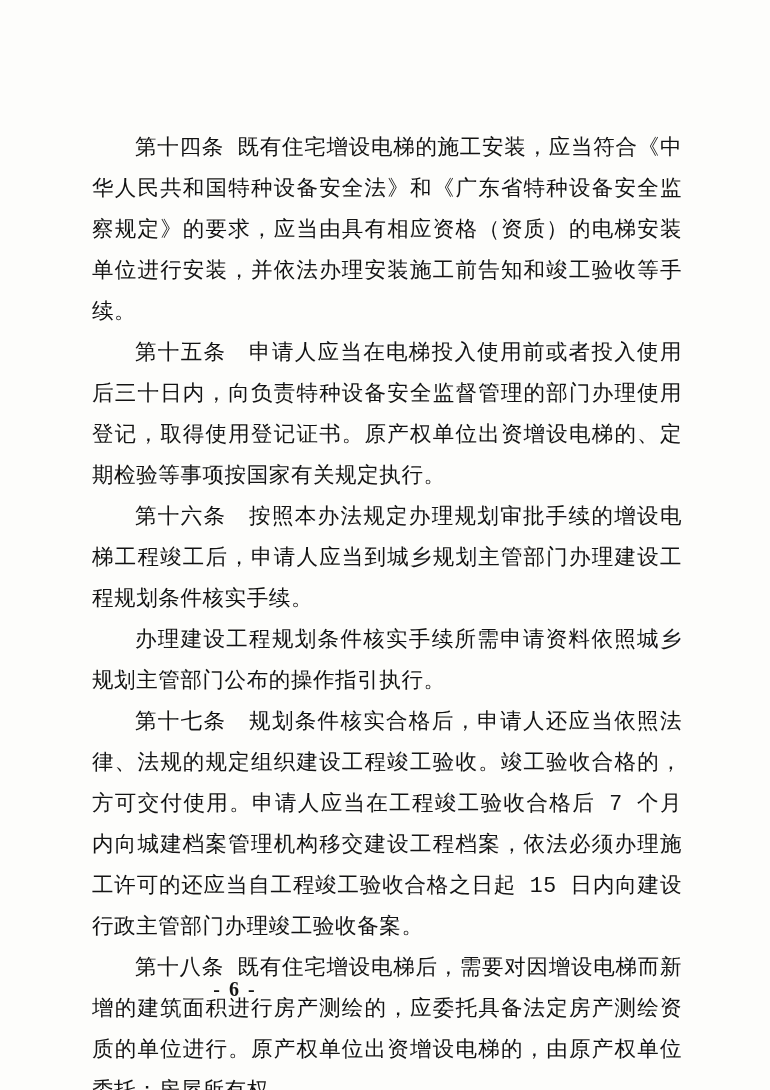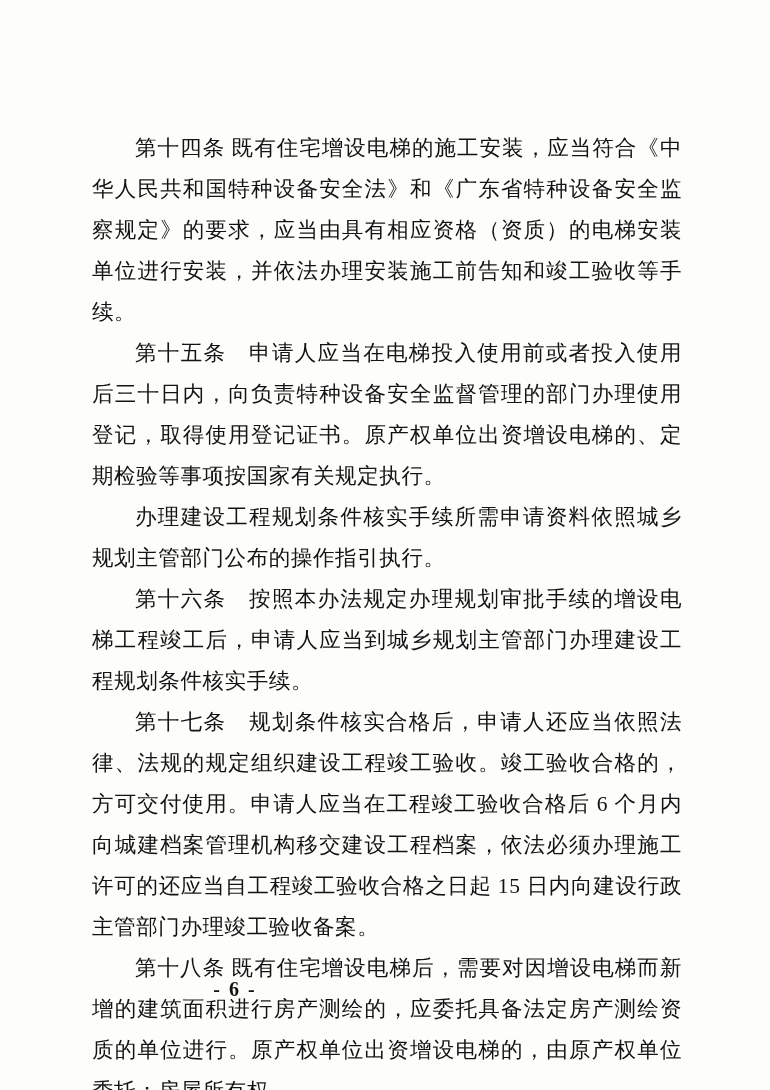--- a/index.html
+++ b/index.html
@@ -15,21 +15,21 @@
     margin: 0 auto;
     overflow: hidden;
   }
   .content {
     position: absolute;
     left: 92px;
     top: 128px;
     width: 590px;
   }
   .para {
-    font-family: Liberation Serif, serif;
+    font-family: Liberation Mono, monospace;
     font-size: 21.5px;
     line-height: 41px;
     color: #131313;
     text-align: justify;
     text-justify: inter-ideograph;
     margin: 0 0 0 0;
     letter-spacing: 0.6px;
     text-indent: 2em;
   }
   .para.noindent {
@@ -52,21 +52,21 @@
     margin-left: -300px;
   }
 </style>
 </head>
 <body>
 
 <div class="page">
   <div class="content">
     <p class="para">第十四条 既有住宅增设电梯的施工安装，应当符合《中华人民共和国特种设备安全法》和《广东省特种设备安全监察规定》的要求，应当由具有相应资格（资质）的电梯安装单位进行安装，并依法办理安装施工前告知和竣工验收等手续。</p>
     <p class="para">第十五条　申请人应当在电梯投入使用前或者投入使用后三十日内，向负责特种设备安全监督管理的部门办理使用登记，取得使用登记证书。原产权单位出资增设电梯的、定期检验等事项按国家有关规定执行。</p>
+    <p class="para">第十六条　按照本办法规定办理规划审批手续的增设电梯工程竣工后，申请人应当到城乡规划主管部门办理建设工程规划条件核实手续。</p>
     <p class="para noindent">办理建设工程规划条件核实手续所需申请资料依照城乡规划主管部门公布的操作指引执行。</p>
-    <p class="para">第十六条　按照本办法规定办理规划审批手续的增设电梯工程竣工后，申请人应当到城乡规划主管部门办理建设工程规划条件核实手续。</p>
-    <p class="para">第十七条　规划条件核实合格后，申请人还应当依照法律、法规的规定组织建设工程竣工验收。竣工验收合格的，方可交付使用。申请人应当在工程竣工验收合格后 6 个月内向城建档案管理机构移交建设工程档案，依法必须办理施工许可的还应当自工程竣工验收合格之日起 15 日内向建设行政主管部门办理竣工验收备案。</p>
+    <p class="para">第十七条　规划条件核实合格后，申请人还应当依照法律、法规的规定组织建设工程竣工验收。竣工验收合格的，方可交付使用。申请人应当在工程竣工验收合格后 7 个月内向城建档案管理机构移交建设工程档案，依法必须办理施工许可的还应当自工程竣工验收合格之日起 15 日内向建设行政主管部门办理竣工验收备案。</p>
     <p class="para">第十八条 既有住宅增设电梯后，需要对因增设电梯而新增的建筑面积进行房产测绘的，应委托具备法定房产测绘资质的单位进行。原产权单位出资增设电梯的，由原产权单位委托；房屋所有权</p>
   </div>
   <div class="page-number">
     <span class="pn-inner">- 6 -</span>
   </div>
 </div>
 
 </body></html>

